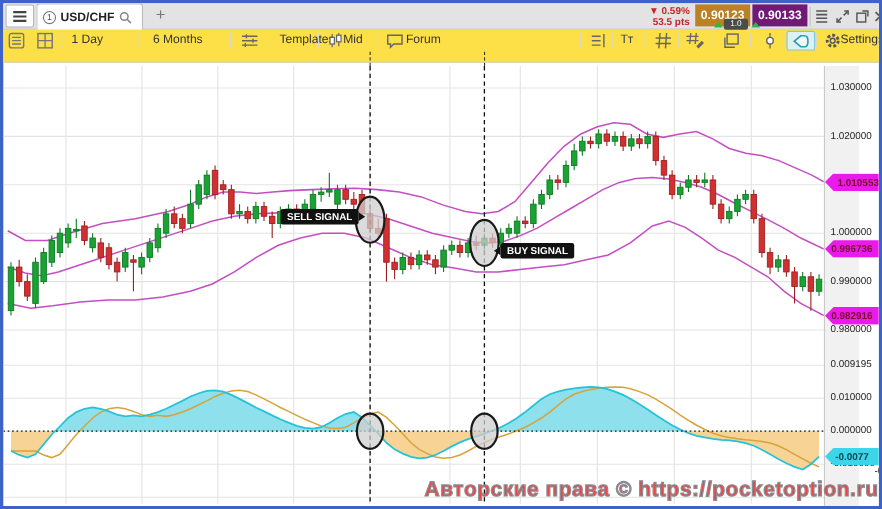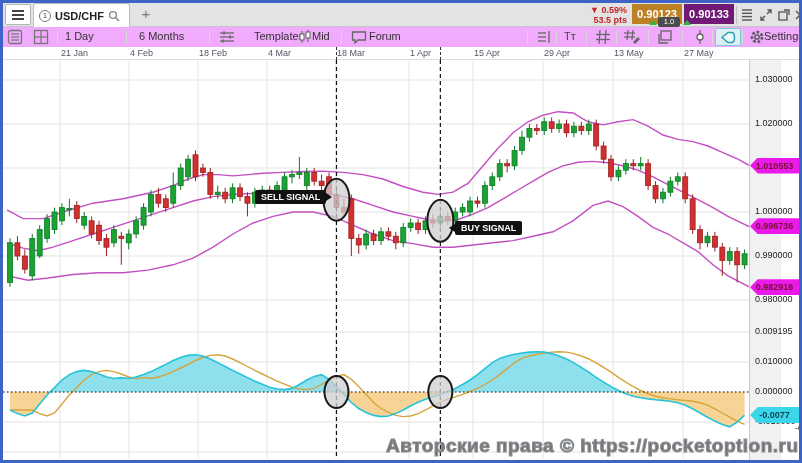--- a/index.html
+++ b/index.html
@@ -16,21 +16,21 @@
   .change { position:absolute; left:570px; top:2px; width:54px; text-align:right; font-size:9px; line-height:10px; color:#c42525; font-weight:bold; }
   .qbox { position:absolute; top:1px; width:50px; height:20px; color:#fff; font-size:11px; font-weight:bold; text-align:center; line-height:20px; cursor:pointer; }
   .qbox.bid { left:629px; background:#bc8125; }
   .qbox.ask { left:681px; background:#701a75; }
   .spread-chip { position:absolute; left:655px; top:14px; width:22px; height:10px; background:#4c4c4c; border-radius:2px; color:#fff; font-size:7.5px; text-align:center; line-height:10px; z-index:3; }
   .tri-up { position:absolute; top:17px; width:0; height:0; border-left:4px solid transparent; border-right:4px solid transparent; border-bottom:5px solid #2db83d; z-index:3; }
   .win-ic { position:absolute; top:5px; width:14px; height:14px; cursor:pointer; }
   .vsep1 { position:absolute; left:733px; top:3px; width:1px; height:18px; background:#c0c0c0; }
 
   
-  .row2 { position:absolute; left:0; top:24px; width:796px; height:30px; background:#f0abfc; border-bottom:1px solid #cdcdcd; }
+  .row2 { position:absolute; left:0; top:24px; width:796px; height:30px; background:#fde047; border-bottom:1px solid #cdcdcd; }
   .row2 .sep { position:absolute; top:3px; width:1px; height:14px; background:#d8d8d8; }
   .tb-ic { position:absolute; top:2px; width:18px; height:16px; cursor:pointer; }
   .tb-lb { position:absolute; top:3px; font-size:11px; color:#333; white-space:nowrap; cursor:pointer; }
   .d-btn { position:absolute; left:712px; top:1px; width:26px; height:18px; background:#ddf1f5; border:1px solid #7fc9d6; border-radius:2px; display:flex; align-items:center; justify-content:center; cursor:pointer; }
 
   
   .dates { position:absolute; left:0; top:44px; width:796px; height:13px; background:#fff; border-bottom:1px solid #ddd; }
   .date-lb { position:absolute; top:1px; font-size:9px; color:#556; white-space:nowrap; }
   .dash-stub { position:absolute; top:44px; height:13px; width:0; border-left:1px dashed #333; }
 
@@ -43,21 +43,21 @@
   .tag.cyan { background:#3cd6ea; color:#0a4652; }
 
   
   .sig { position:absolute; background:#111; color:#fff; font-size:9px; font-weight:bold; padding:2px 6px; border-radius:2px; white-space:nowrap; z-index:5; }
   .sig-sell { left:252px; top:187px; }
   .sig-sell::after { content:""; position:absolute; right:-6px; top:3px; border-top:4px solid transparent; border-bottom:4px solid transparent; border-left:6px solid #111; }
   .sig-buy { left:452px; top:218px;text-align:center; }
   .sig-buy::before { content:""; position:absolute; left:-6px; top:3px; border-top:4px solid transparent; border-bottom:4px solid transparent; border-right:6px solid #111; }
 
   
-  .watermark { position:absolute; left:383px; top:432px; font-size:19px; font-weight:bold; letter-spacing:.5px; color:#737373; -webkit-text-stroke:1.1px #8a8d92; white-space:nowrap; z-index:6; }
+  .watermark { position:absolute; left:383px; top:432px; font-size:19px; font-weight:bold; letter-spacing:.5px; color:#ef4444; -webkit-text-stroke:1.1px #8a8d92; white-space:nowrap; z-index:6; }
 </style>
 </head>
 <body>
 
 <div id="app">
 
   <div class="row1">
     <div class="menu-btn">
       <svg width="14" height="12" viewBox="0 0 14 12">
           <g stroke="#444" stroke-width="2">
@@ -207,32 +207,20 @@
         </svg>
     </div>
     <div class="sep" style="left:739px"></div>
     <svg class="tb-ic" style="left:745px" viewBox="0 0 18 16">
         <circle cx="9" cy="8" r="5" fill="none" stroke="#555" stroke-width="2.6" stroke-dasharray="2.6 1.9"></circle>
         <circle cx="9" cy="8" r="2.2" fill="none" stroke="#555" stroke-width="1.3"></circle>
       </svg>
     <div class="tb-lb" style="left:761px">Settings</div>
   </div>
 
-  <div class="dates" id="dates">
-      <div class="date-lb" style="left: 58px;">21 Jan</div>
-      <div class="date-lb" style="left: 127px;">4 Feb</div>
-      <div class="date-lb" style="left: 196px;">18 Feb</div>
-      <div class="date-lb" style="left: 265px;">4 Mar</div>
-      <div class="date-lb" style="left: 334px;">18 Mar</div>
-      <div class="date-lb" style="left: 407px;">1 Apr</div>
-      <div class="date-lb" style="left: 471px;">15 Apr</div>
-      <div class="date-lb" style="left: 541px;">29 Apr</div>
-      <div class="date-lb" style="left: 611px;">13 May</div>
-      <div class="date-lb" style="left: 681px;">27 May</div>
-    </div>
   <div class="dash-stub" id="stub-sell" style="left: 333.48px;"></div>
   <div class="dash-stub" id="stub-buy" style="left: 437.36px;"></div>
 
   <svg class="chart-svg" id="chart" width="746" height="400">
       <line x1="57" y1="0" x2="57" y2="398" stroke="#e3e3e3" stroke-width="1"></line>
       <line x1="126" y1="0" x2="126" y2="398" stroke="#e3e3e3" stroke-width="1"></line>
       <line x1="195" y1="0" x2="195" y2="398" stroke="#e3e3e3" stroke-width="1"></line>
       <line x1="264" y1="0" x2="264" y2="398" stroke="#e3e3e3" stroke-width="1"></line>
       <line x1="333" y1="0" x2="333" y2="398" stroke="#e3e3e3" stroke-width="1"></line>
       <line x1="406" y1="0" x2="406" y2="398" stroke="#e3e3e3" stroke-width="1"></line>
@@ -482,21 +470,21 @@
       <div class="ax-lb" style="top: 57.5px;">1.020000</div>
       <div class="ax-lb" style="top: 101.5px;">1.010000</div>
       <div class="ax-lb" style="top: 145.5px;">1.000000</div>
       <div class="ax-lb" style="top: 189.5px;">0.990000</div>
       <div class="ax-lb" style="top: 233.5px;">0.980000</div>
       <div class="ax-lb" style="top: 265.5px;">0.009195</div>
       <div class="ax-lb" style="top: 295.5px;">0.010000</div>
       <div class="ax-lb" style="top: 325.5px;">0.000000</div>
       <div class="ax-lb" style="top: 355.5px;">-0.010000</div>
       <div class="ax-lb" style="top: 363px; margin-left: 40px;">-0.020000</div>
-      <div class="tag magenta" style="top: 97.5668px;">1.010553</div>
+      <div class="tag magenta" style="top: 97.5668px; text-align: right;">1.010553</div>
       <div class="tag magenta" style="top: 158.362px;">0.996736</div>
       <div class="tag magenta" style="top: 219.17px;">0.982916</div>
       <div class="tag cyan" style="top: 347.1px;">-0.0077</div>
     </div>
 
   <div class="sig sig-sell">SELL SIGNAL</div>
   <div class="sig sig-buy">BUY SIGNAL</div>
 
   <div class="watermark">Авторские права © https://pocketoption.ru</div>
 </div>

